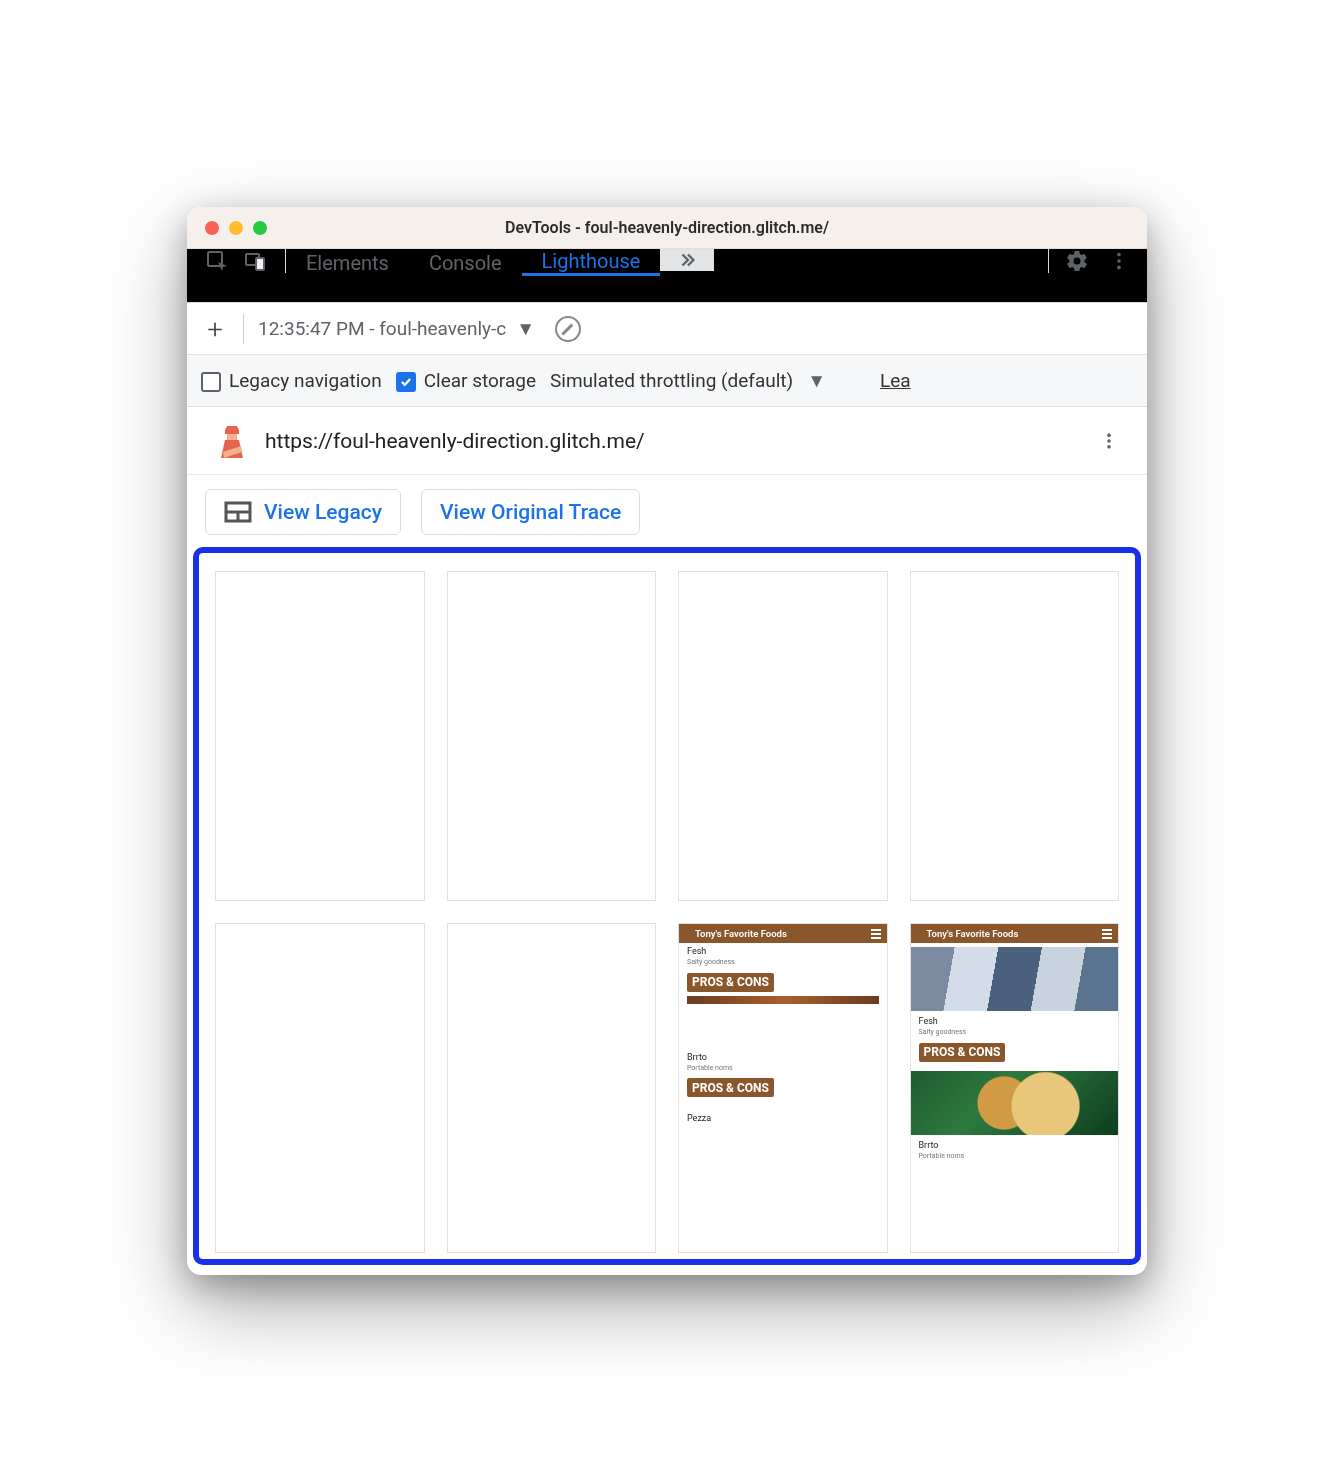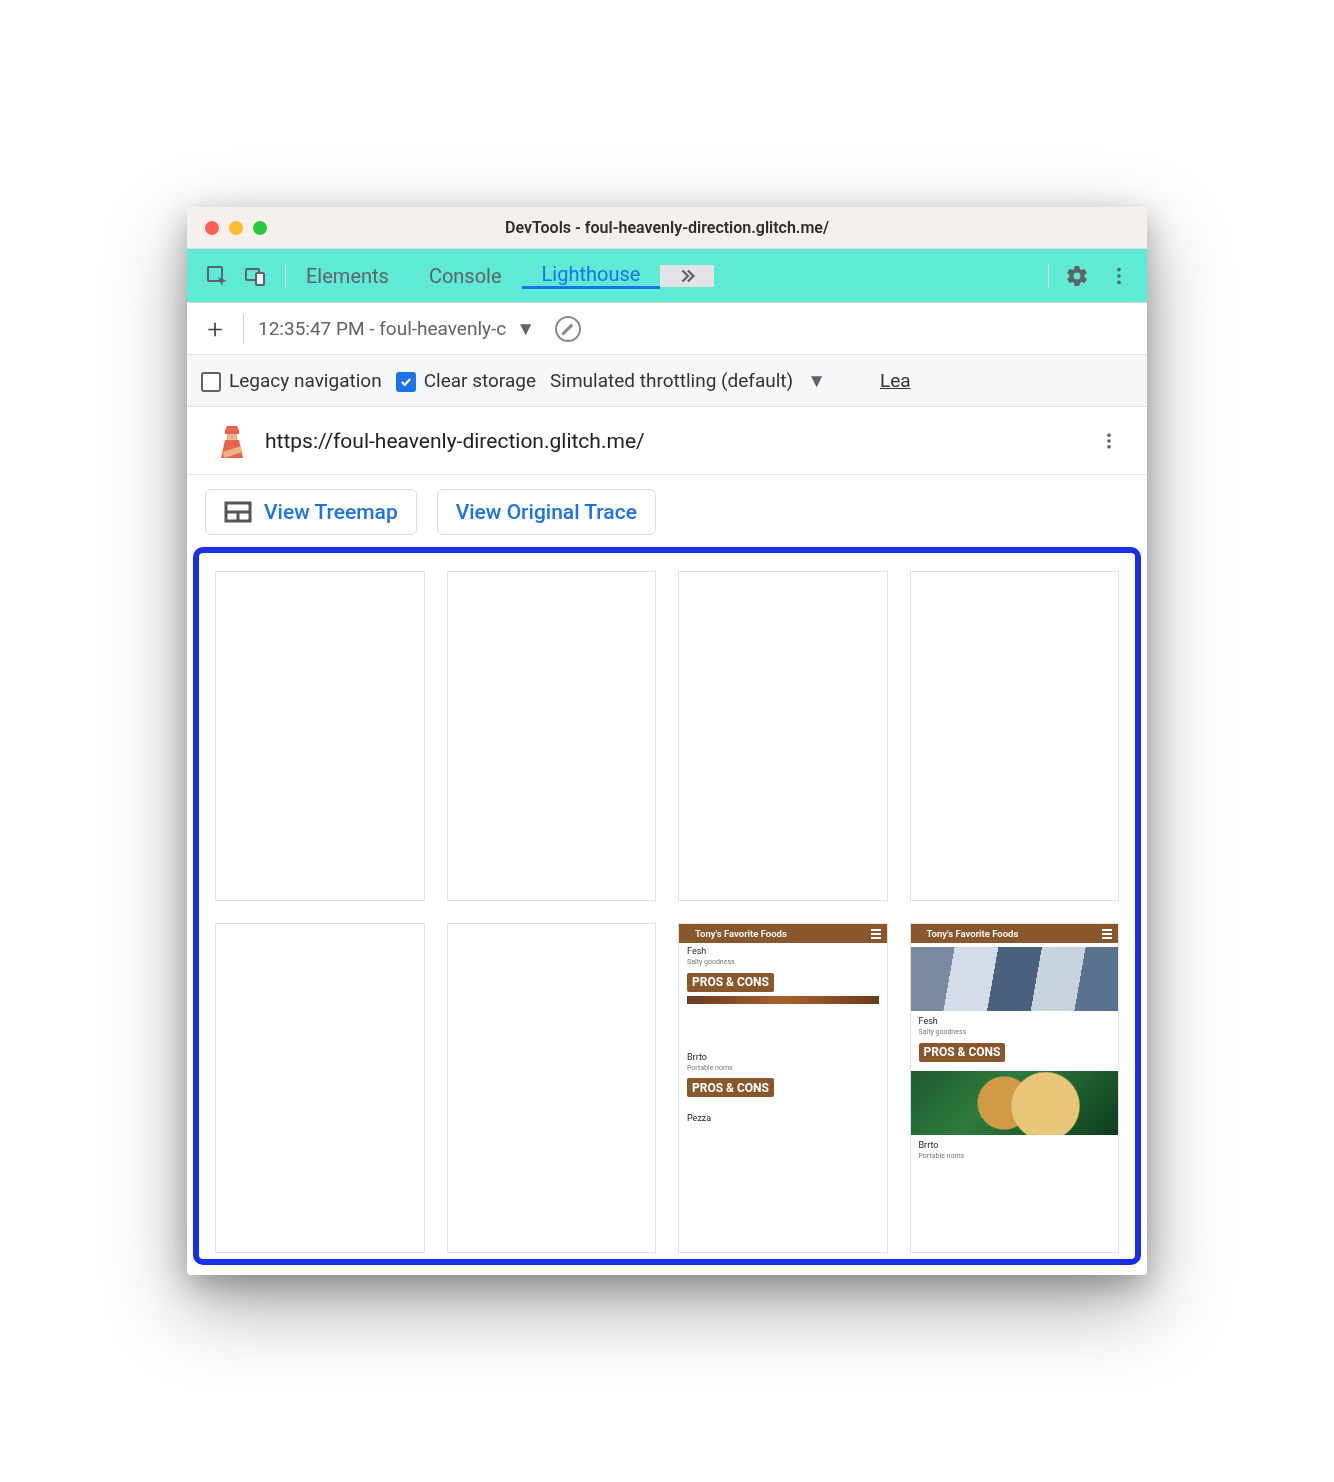--- a/index.html
+++ b/index.html
@@ -8,21 +8,21 @@
     background: #fff;
     width: 1334px;
     height: 1482px;
     display: flex;
     align-items: center;
     justify-content: center;
   }
   .window {
     width: 960px;
     background: #fff;
-    border-radius: 4px;
+    border-radius: 14px;
     box-shadow: 0 30px 80px rgba(0,0,0,0.35), 0 10px 30px rgba(0,0,0,0.25);
     overflow: hidden;
     display: flex;
     flex-direction: column;
   }
   
   .titlebar {
     height: 42px;
     background: #f6f0ed;
     display: flex;
@@ -46,24 +46,24 @@
     left: 0; right: 0;
     text-align: center;
     font-size: 16px;
     font-weight: 600;
     color: #2c2c2c;
     pointer-events: none;
   }
   
   .tabbar {
     height: 54px;
-    background: #5eead4;
+    background: #000000;
     border-bottom: 1px solid #d7d9db;
     display: flex;
-    align-items: center;
+    align-items: flex-start;
   }
   .tabbar-left {
     display: flex;
     align-items: center;
     gap: 14px;
     padding: 0 18px;
     border-right: 1px solid #d7d9db;
   }
   .toolbar-icon {
     width: 24px; height: 24px;
@@ -343,21 +343,21 @@
 
   <div class="views-row">
     <div class="view-btn">
       <span>
         <svg width="28" height="22" viewBox="0 0 28 22" fill="none" stroke="#555" stroke-width="3">
           <rect x="2" y="2" width="24" height="18"></rect>
             <line x1="2" y1="11" x2="26" y2="11"></line>
             <line x1="14" y1="11" x2="14" y2="20"></line>
         </svg>
       </span>
-      <span>View Treemap</span>
+      <span>View Legacy</span>
     </div>
     <div class="view-btn">
       <span>View Original Trace</span>
     </div>
   </div>
 
   <div class="filmstrip-wrap">
     <div class="filmstrip">
       <div class="frame blank"></div>
       <div class="frame blank"></div>

